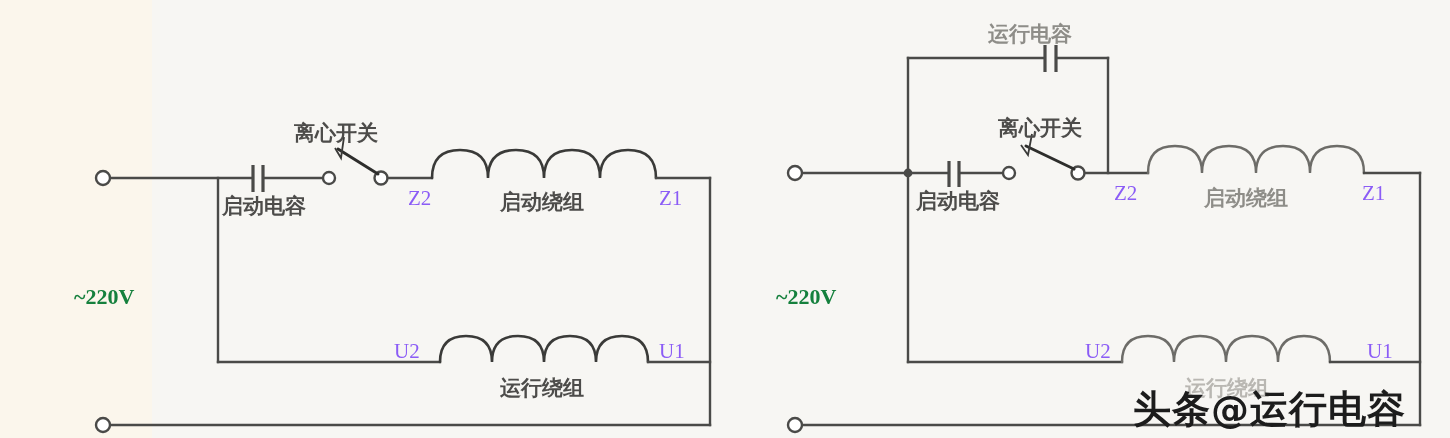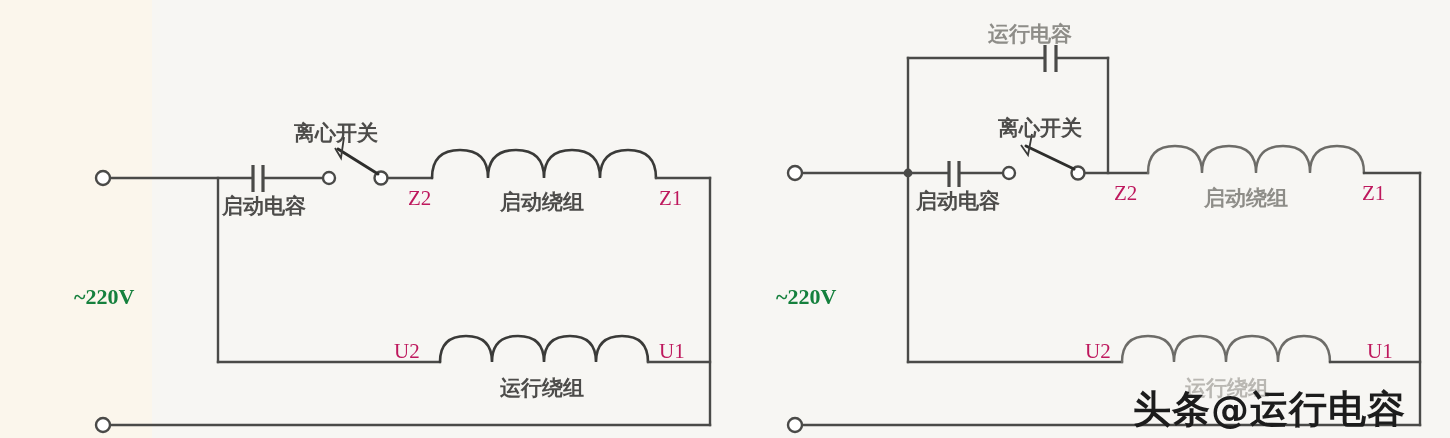--- a/index.html
+++ b/index.html
@@ -46,21 +46,21 @@
     font-weight: 600;
     text-align: center;
   }
   .lbl-cn-dim {
     color: #8e8d88;
     font-weight: 600;
   }
   .lbl-term {
     font-family: "Liberation Serif", "DejaVu Serif", serif;
     font-size: 21px;
-    color: #be185d;
+    color: #8b5cf6;
   }
   .lbl-volt {
     font-family: "Liberation Serif", "DejaVu Serif", serif;
     font-size: 22px;
     color: #15803d;
     font-weight: bold;
   }
   .watermark {
     position: absolute;
     left: 1133px;

